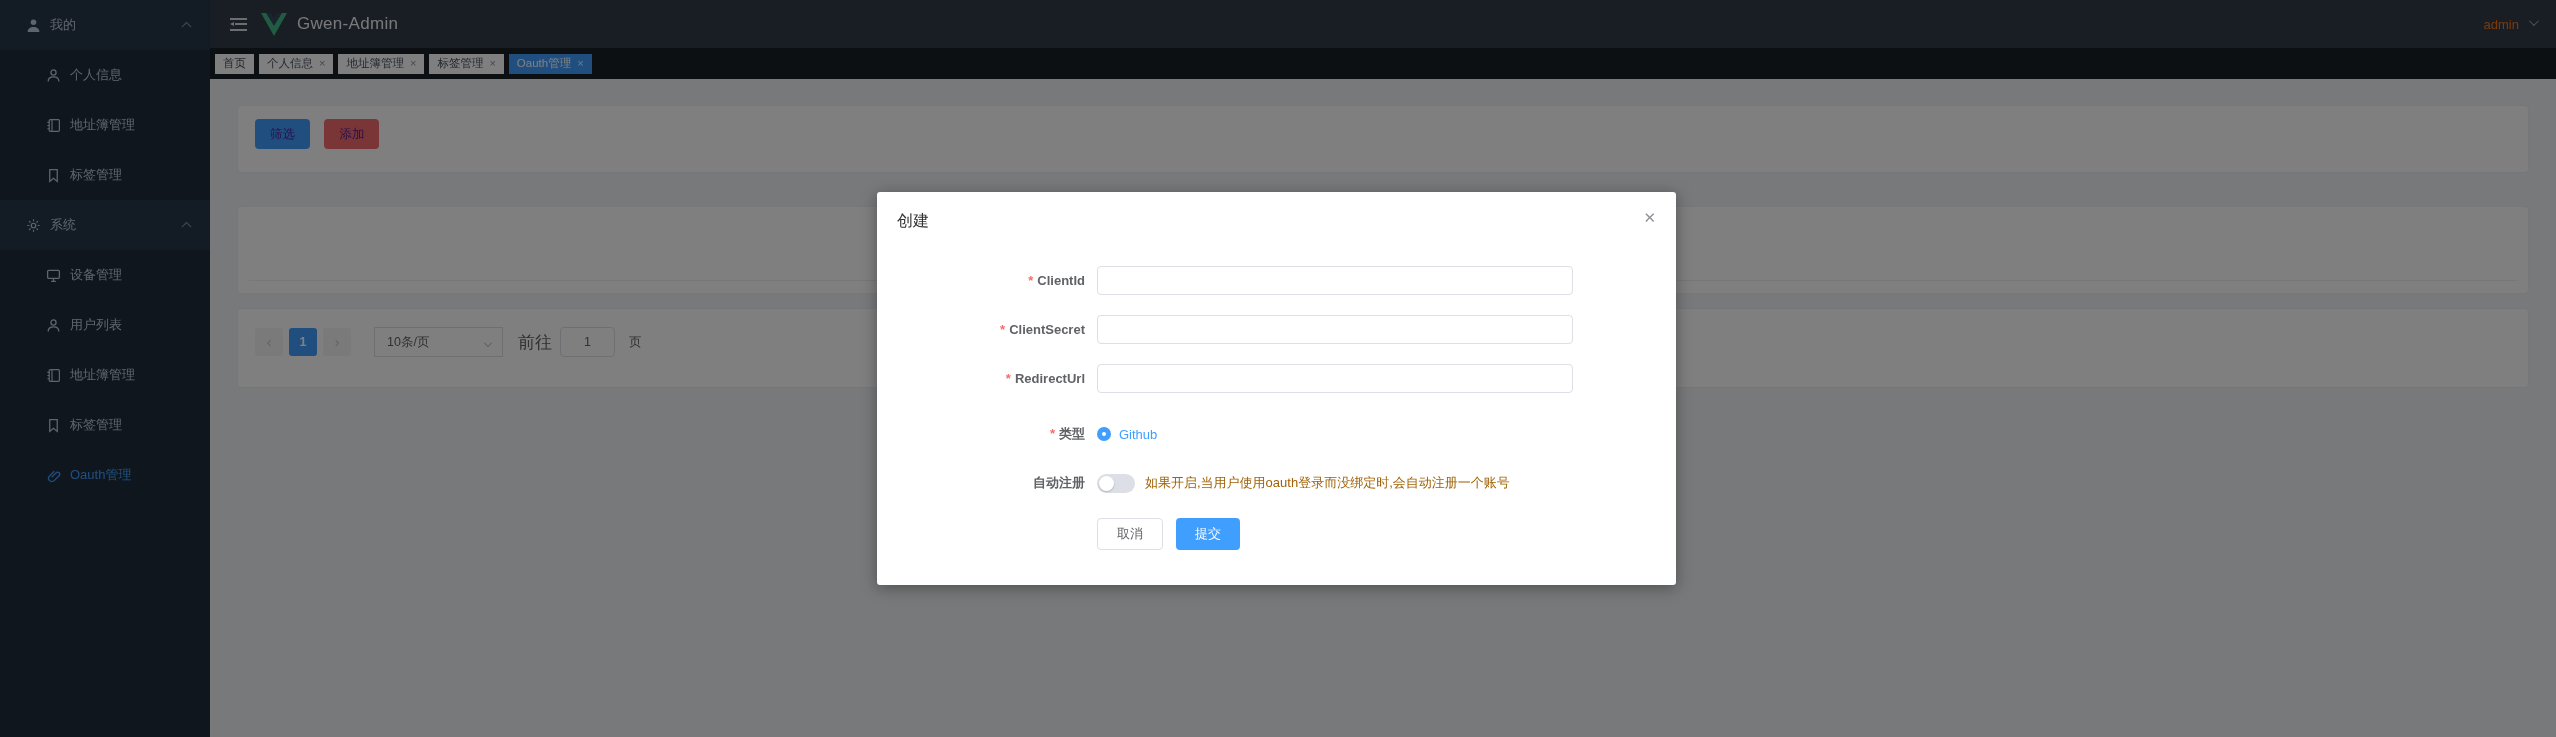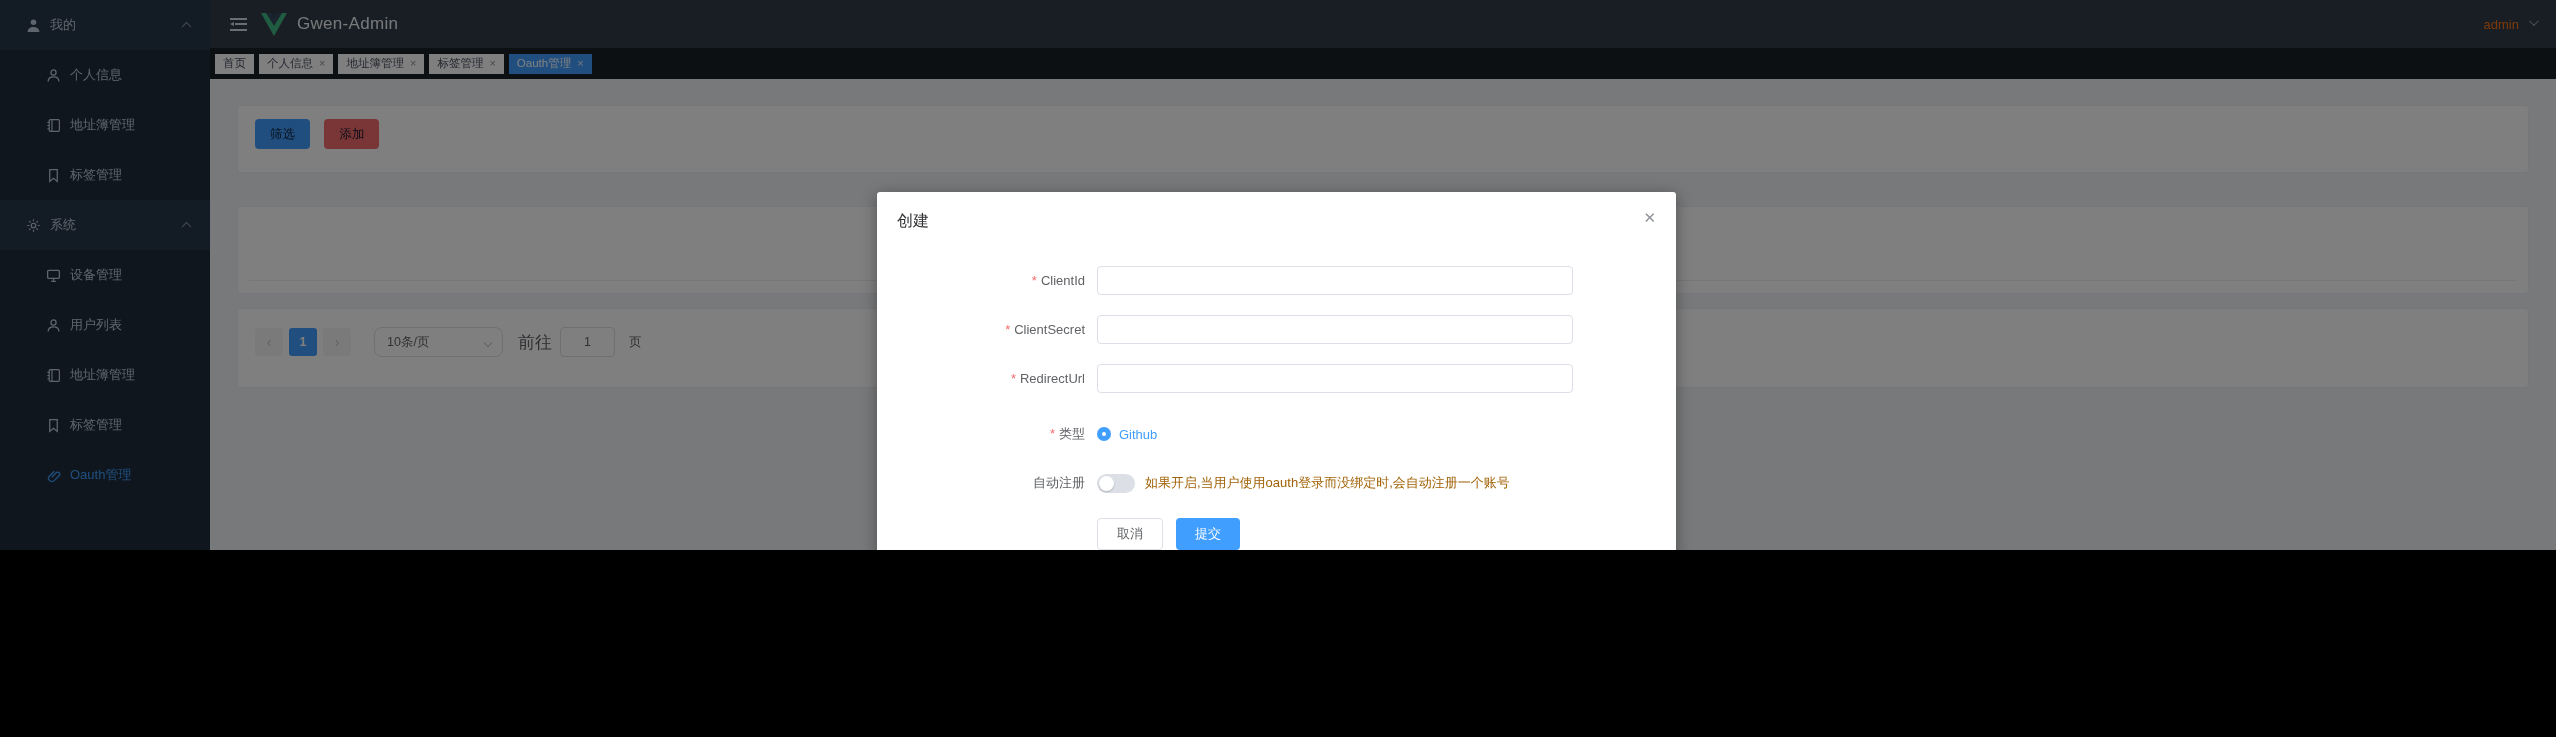--- a/index.html
+++ b/index.html
@@ -1,18 +1,18 @@
 <!DOCTYPE html>
 <html><head>
 <meta charset="utf-8">
 <style>
   * { margin:0; padding:0; box-sizing:border-box; }
   html,body { background:#000; }
   body { font-family:"Liberation Sans","DejaVu Sans",sans-serif; }
-  .app { position:relative; width:2556px; height:550px; overflow:hidden; background:#f0f2f5; }
+  .app { position:relative; width:2556px; height:737px; overflow:hidden; background:#f0f2f5; }
 
   
   .sidebar { position:absolute; left:0; top:0; width:210px; height:737px; background:#1f2d3d; z-index:1; }
   .menu-item, .menu-root { position:relative; display:flex; align-items:center; height:50px; color:#bfcbd9; font-size:13px; cursor:pointer; }
   .menu-root { padding-left:26px; background:#27364a; }
   .menu-item { padding-left:46px; }
   .menu-item.active { color:#409eff; }
   .mi-icon { display:inline-flex; width:15px; height:15px; margin-right:9px; align-items:center; justify-content:center; }
   .mi-icon svg { width:15px; height:15px; }
   .chev { position:absolute; right:20px; top:50%; width:7px; height:7px; border-left:1.5px solid #8a94a3; border-top:1.5px solid #8a94a3; transform:translateY(-25%) rotate(45deg); }
@@ -35,48 +35,48 @@
   .tagsbar { display:flex; align-items:center; height:31px; background:#1b2127; padding:0 0 0 5px; }
   .tab { display:inline-flex; align-items:center; height:20px; padding:0 8px; margin-right:5px; background:#fff; color:#495060; font-size:11.5px; cursor:pointer; white-space:nowrap; }
   .tab.active { background:#409eff; color:#fff; }
   .tab-close { margin-left:6px; font-size:11px; line-height:1; color:#8a9099; cursor:pointer; }
   .tab.active .tab-close { color:#e8f2ff; }
 
   
   .content { position:relative; height:658px; background:#f0f2f5; padding:26px 27px; }
   .card { background:#fff; border:1px solid #ebeef5; border-radius:4px; }
   .card-toolbar { padding:13px 17px 23px; }
-  .btn { display:inline-block; height:30px; line-height:30px; padding:0 15px; border:none; border-radius:4px; color:#0f172a; font-size:12.5px; cursor:pointer; font-family:inherit; }
+  .btn { display:inline-block; height:30px; line-height:30px; padding:0 15px; border:none; border-radius:4px; color:#4c1d95; font-size:12.5px; cursor:pointer; font-family:inherit; }
   .btn-primary { background:#409eff; }
   .btn-danger { background:#f56c6c; margin-left:10px; }
 
   .card-table { margin-top:33px; padding:10px 11px 12px; }
   .thead { display:flex; border-bottom:1px solid #ebeef5; }
   .th { height:48px; display:flex; align-items:center; justify-content:center; color:#909399; font-size:13px; font-weight:bold; border-right:1px solid #ebeef5; }
   .th:last-child { border-right:none; }
   .tbody-empty { height:64px; border-bottom:1px solid #ebeef5; }
 
   .card-pager { margin-top:14px; padding:18px 17px 30px; display:flex; align-items:center; }
   .pg-btn { width:28px; height:28px; border-radius:3px; background:#f4f4f5; color:#c0c4cc; font-size:14px; display:flex; align-items:center; justify-content:center; cursor:pointer; }
   .pg-num { width:28px; height:28px; border-radius:3px; background:#409eff; color:#fff; font-size:12.5px; font-weight:bold; display:flex; align-items:center; justify-content:center; margin:0 6px; cursor:pointer; }
-  .pg-select { position:relative; display:flex; align-items:center; width:129px; height:30px; margin-left:23px; padding:0 25px 0 12px; background:#fff; border:1px solid #dcdfe6; border-radius:8px; color:#606266; font-size:12.5px; cursor:pointer; }
+  .pg-select { position:relative; display:flex; align-items:center; width:129px; height:30px; margin-left:23px; padding:0 25px 0 12px; background:#fff; border:1px solid #dcdfe6; border-radius:0; color:#606266; font-size:12.5px; cursor:pointer; }
   .pg-select .chev-d { position:absolute; right:11px; top:12px; width:6px; height:6px; border-left:1.5px solid #c0c4cc; border-top:1.5px solid #c0c4cc; transform:rotate(225deg); }
   .pg-text { margin-left:15px; color:#606266; font-size:17px; }
   .pg-input { width:55px; height:30px; margin-left:8px; border:1px solid #dcdfe6; border-radius:4px; text-align:center; color:#606266; font-size:12.5px; font-family:inherit; outline:none; background:#fff; }
   .pg-suffix { margin-left:14px; color:#606266; font-size:12.5px; }
 
   
   .overlay { position:absolute; inset:0; background:rgba(0,0,0,.5); z-index:10; }
   .dialog { position:absolute; left:877px; top:192px; width:799px; height:393px; background:#fff; border-radius:3px; box-shadow:0 3px 16px rgba(0,0,0,.35); z-index:20; }
   .dlg-header { position:relative; padding:18px 20px 0; }
   .dlg-title { font-size:16px; color:#303133; line-height:22px; }
   .dlg-close { position:absolute; top:14px; right:16px; font-size:15px; color:#909399; cursor:pointer; padding:4px; line-height:1; }
   .dlg-body { padding-top:34px; font-size:13px; }
   .form-row { display:flex; align-items:center; margin-bottom:20px; }
-  .form-label { width:220px; padding-right:12px; text-align:right; color:#606266; }
+  .form-label { width:220px; padding-right:12px; text-align:right; color:#606266;font-weight:bold; }
   .req { color:#f56c6c; margin-right:4px; }
   .form-input { width:476px; height:29px; border:1px solid #dcdfe6; border-radius:4px; padding:0 10px; font-size:13px; font-family:inherit; color:#303133; outline:none; }
   .row-type { margin-top:31px; margin-bottom:1px; height:20px; }
   .radio-dot { position:relative; width:14px; height:14px; border-radius:50%; background:#409eff; cursor:pointer; }
   .radio-dot::after { content:""; position:absolute; left:5px; top:5px; width:4px; height:4px; border-radius:50%; background:#fff; }
   .radio-label { margin-left:8px; color:#409eff; cursor:pointer; }
   .row-toggle { margin-top:29px; margin-bottom:0; height:20px; }
   .switch { position:relative; width:38px; height:19px; border-radius:10px; background:#dcdfe6; cursor:pointer; }
   .switch::after { content:""; position:absolute; left:2px; top:2px; width:15px; height:15px; border-radius:50%; background:#fff; box-shadow:0 1px 2px rgba(0,0,0,.2); }
   .toggle-hint { margin-left:10px; color:#a16207; }

